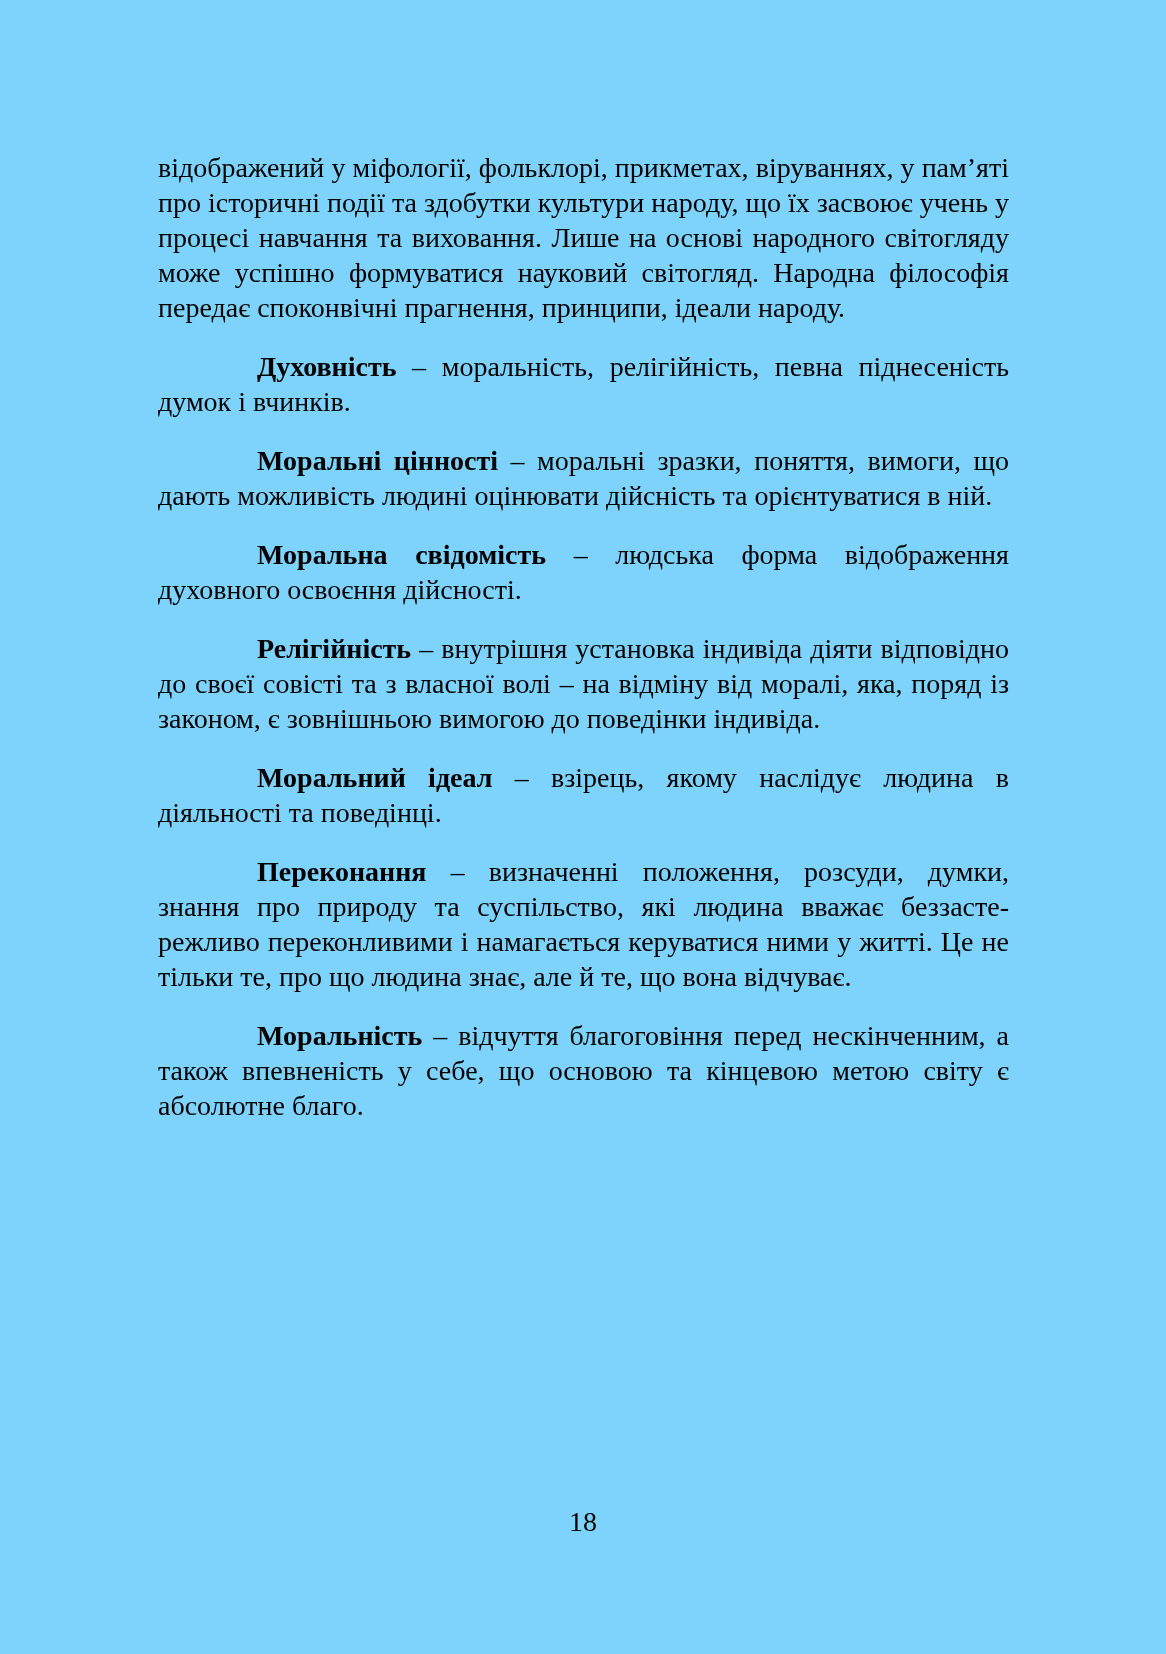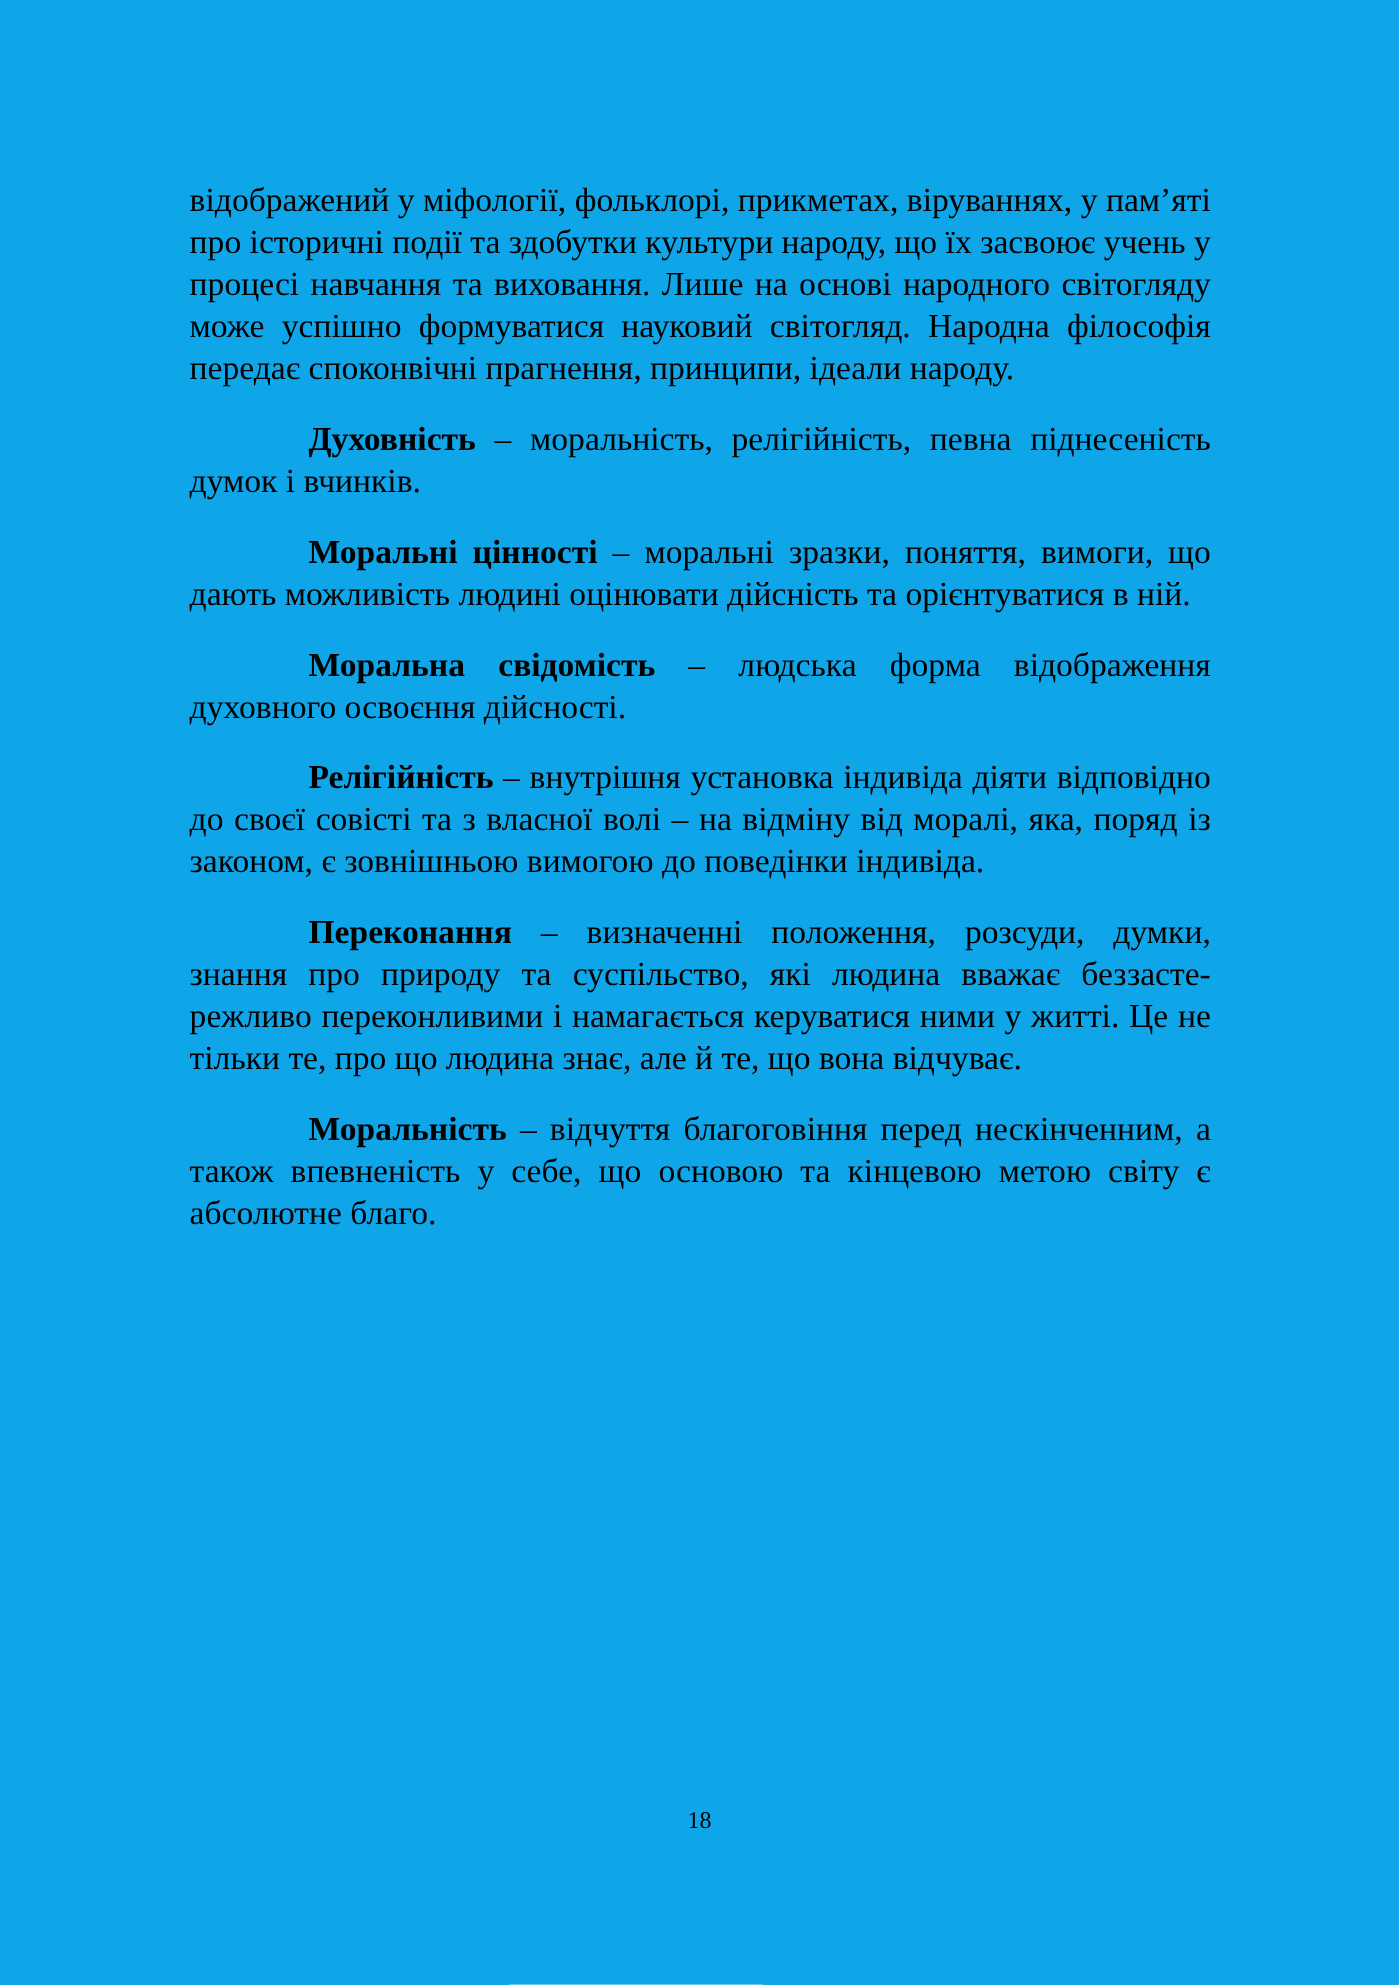--- a/index.html
+++ b/index.html
@@ -4,21 +4,21 @@
 <style>
   html, body {
     margin: 0;
     padding: 0;
     background: #ffffff;
   }
   .page {
     position: relative;
     width: 1166px;
     height: 1654px;
-    background: #0ea5e9;
+    background: #7dd3fc;
     overflow: hidden;
     color: #000000;
   }
   .content {
     position: absolute;
     left: 158px;
     top: 150px;
     width: 851px;
   }
   .par {
@@ -41,21 +41,21 @@
   .term {
     font-weight: bold;
   }
   .page-number {
     position: absolute;
     left: 0;
     top: 1506px;
     width: 1166px;
     text-align: center;
     font-family: "Liberation Serif", "DejaVu Serif", serif;
-    font-size: 20px;
+    font-size: 28px;
     color: #000000;
   }
 </style>
 </head>
 <body>
 
 <div class="page">
   <div class="content">
 
     <p class="par intro">відображений у міфології, фольклорі, прикметах, віруваннях, у пам’яті про історичні події та здобутки культури народу, що їх засвоює учень у процесі навчання та виховання. Лише на основі народного світогляду може успішно формуватися науковий сві­тогляд. Народна філософія передає споконвічні прагнення, принципи, ідеали народу.</p>
@@ -63,20 +63,21 @@
 
     <p class="par"><b class="term">Духовність</b><span> – моральність, релігійність, певна піднесе­ність думок і вчинків.</span></p>
 
 
     <p class="par"><b class="term">Моральні цінності</b><span> – моральні зразки, поняття, вимоги, що дають можливість людині оцінювати дійсність та орієнтува­тися в ній.</span></p>
 
     <p class="par"><b class="term">Моральна свідомість</b><span> – людська форма відображення духовного освоєння дійсності.</span></p>
 
     <p class="par"><b class="term">Релігійність</b><span> – внутрішня установка індивіда діяти відпо­відно до своєї совісті та з власної волі – на відміну від моралі, яка, поряд із законом, є зовнішньою вимогою до поведінки індивіда.</span></p>
 
+    <p class="par"><b class="term">Моральний ідеал</b><span> – взірець, якому наслідує людина в діяльності та поведінці.</span></p>
 
     <p class="par"><b class="term">Переконання</b><span> – визначенні положення, розсуди, думки, знання про природу та суспільство, які людина вважає беззасте­режливо переконливими і намагається керуватися ними у житті. Це не тільки те, про що людина знає, але й те, що вона відчуває.</span></p>
 
     <p class="par"><b class="term">Моральність</b><span> – відчуття благоговіння перед нескінчен­ним, а також впевненість у себе, що основою та кінцевою ме­тою світу є абсолютне благо.</span></p>
 
 
   </div>
 
   <div class="page-number">18</div>
 </div>

